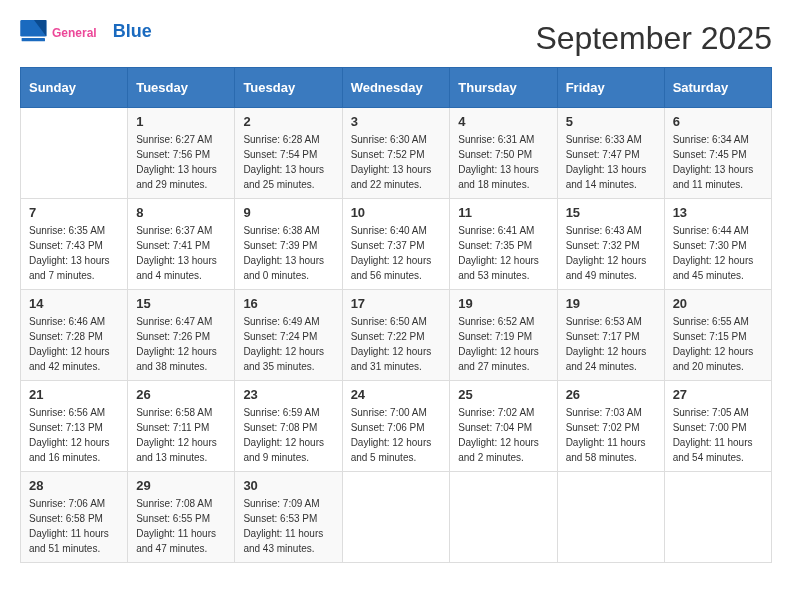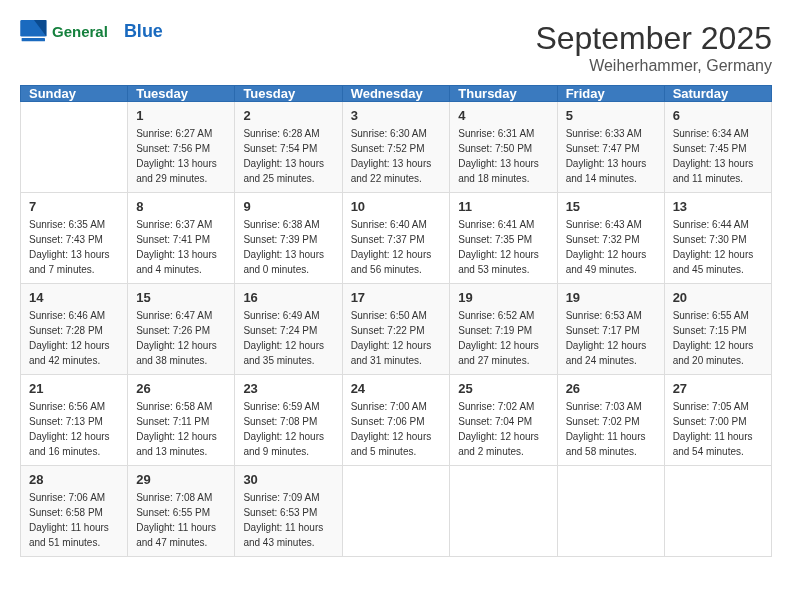--- a/index.html
+++ b/index.html
@@ -20,41 +20,41 @@
       display: flex;
       align-items: center;
       gap: 4px;
     }
     .logo-icon {
       width: 28px;
       height: 22px;
       display: inline-block;
     }
     .title-block {
-      text-align: right;
+      text-align: left;
     }
     .month-title {
       font-size: 32px;
       font-weight: normal;
       color: #333;
     }
     .subtitle {
       font-size: 16px;
       color: #555;
     }
     table {
       width: 100%;
       border-collapse: collapse;
       border: 1px solid #ccc;
     }
     thead tr th {
       background-color: #3a7abf;
       color: #fff;
       text-align: left;
-      padding: 0 8px;
+      padding: 12px 8px;
       font-size: 13px;
       font-weight: bold;
       border: 1px solid #2a6aaf;
     }
     tbody tr td {
       vertical-align: top;
       padding: 6px 8px;
       font-size: 11px;
       color: #333;
       border: 1px solid #ddd;
@@ -88,27 +88,26 @@
 
 <div class="header">
   <div class="logo">
     <svg class="logo-icon" viewBox="0 0 40 32" xmlns="http://www.w3.org/2000/svg">
       <rect x="0" y="0" width="38" height="24" rx="2" fill="#1a6abf"></rect>
       <polygon points="20,0 38,0 38,24" fill="#0a4a8f"></polygon>
       <rect x="2" y="26" width="34" height="5" rx="1" fill="#1a6abf"></rect>
     </svg>
     <div>
       <div>
-        <span style="font-size:15px;font-weight:bold;color:#15803d;">General</span><span style="font-size:18px;font-weight:bold;color:#1a6abf;margin-left:16px;">Blue</span>
+        <span style="font-size:12px;font-weight:bold;color:#ec4899;">General</span><span style="font-size:18px;font-weight:bold;color:#1a6abf;margin-left:16px;">Blue</span>
       </div>
     </div>
   </div>
   <div class="title-block">
     <div class="month-title">September 2025</div>
-    <div class="subtitle">Weiherhammer, Germany</div>
   </div>
 </div>
 
 <table>
   <thead>
     <tr>
     <th>Sunday</th>
         <th>Tuesday</th>
         <th>Tuesday</th>
         <th>Wednesday</th>

